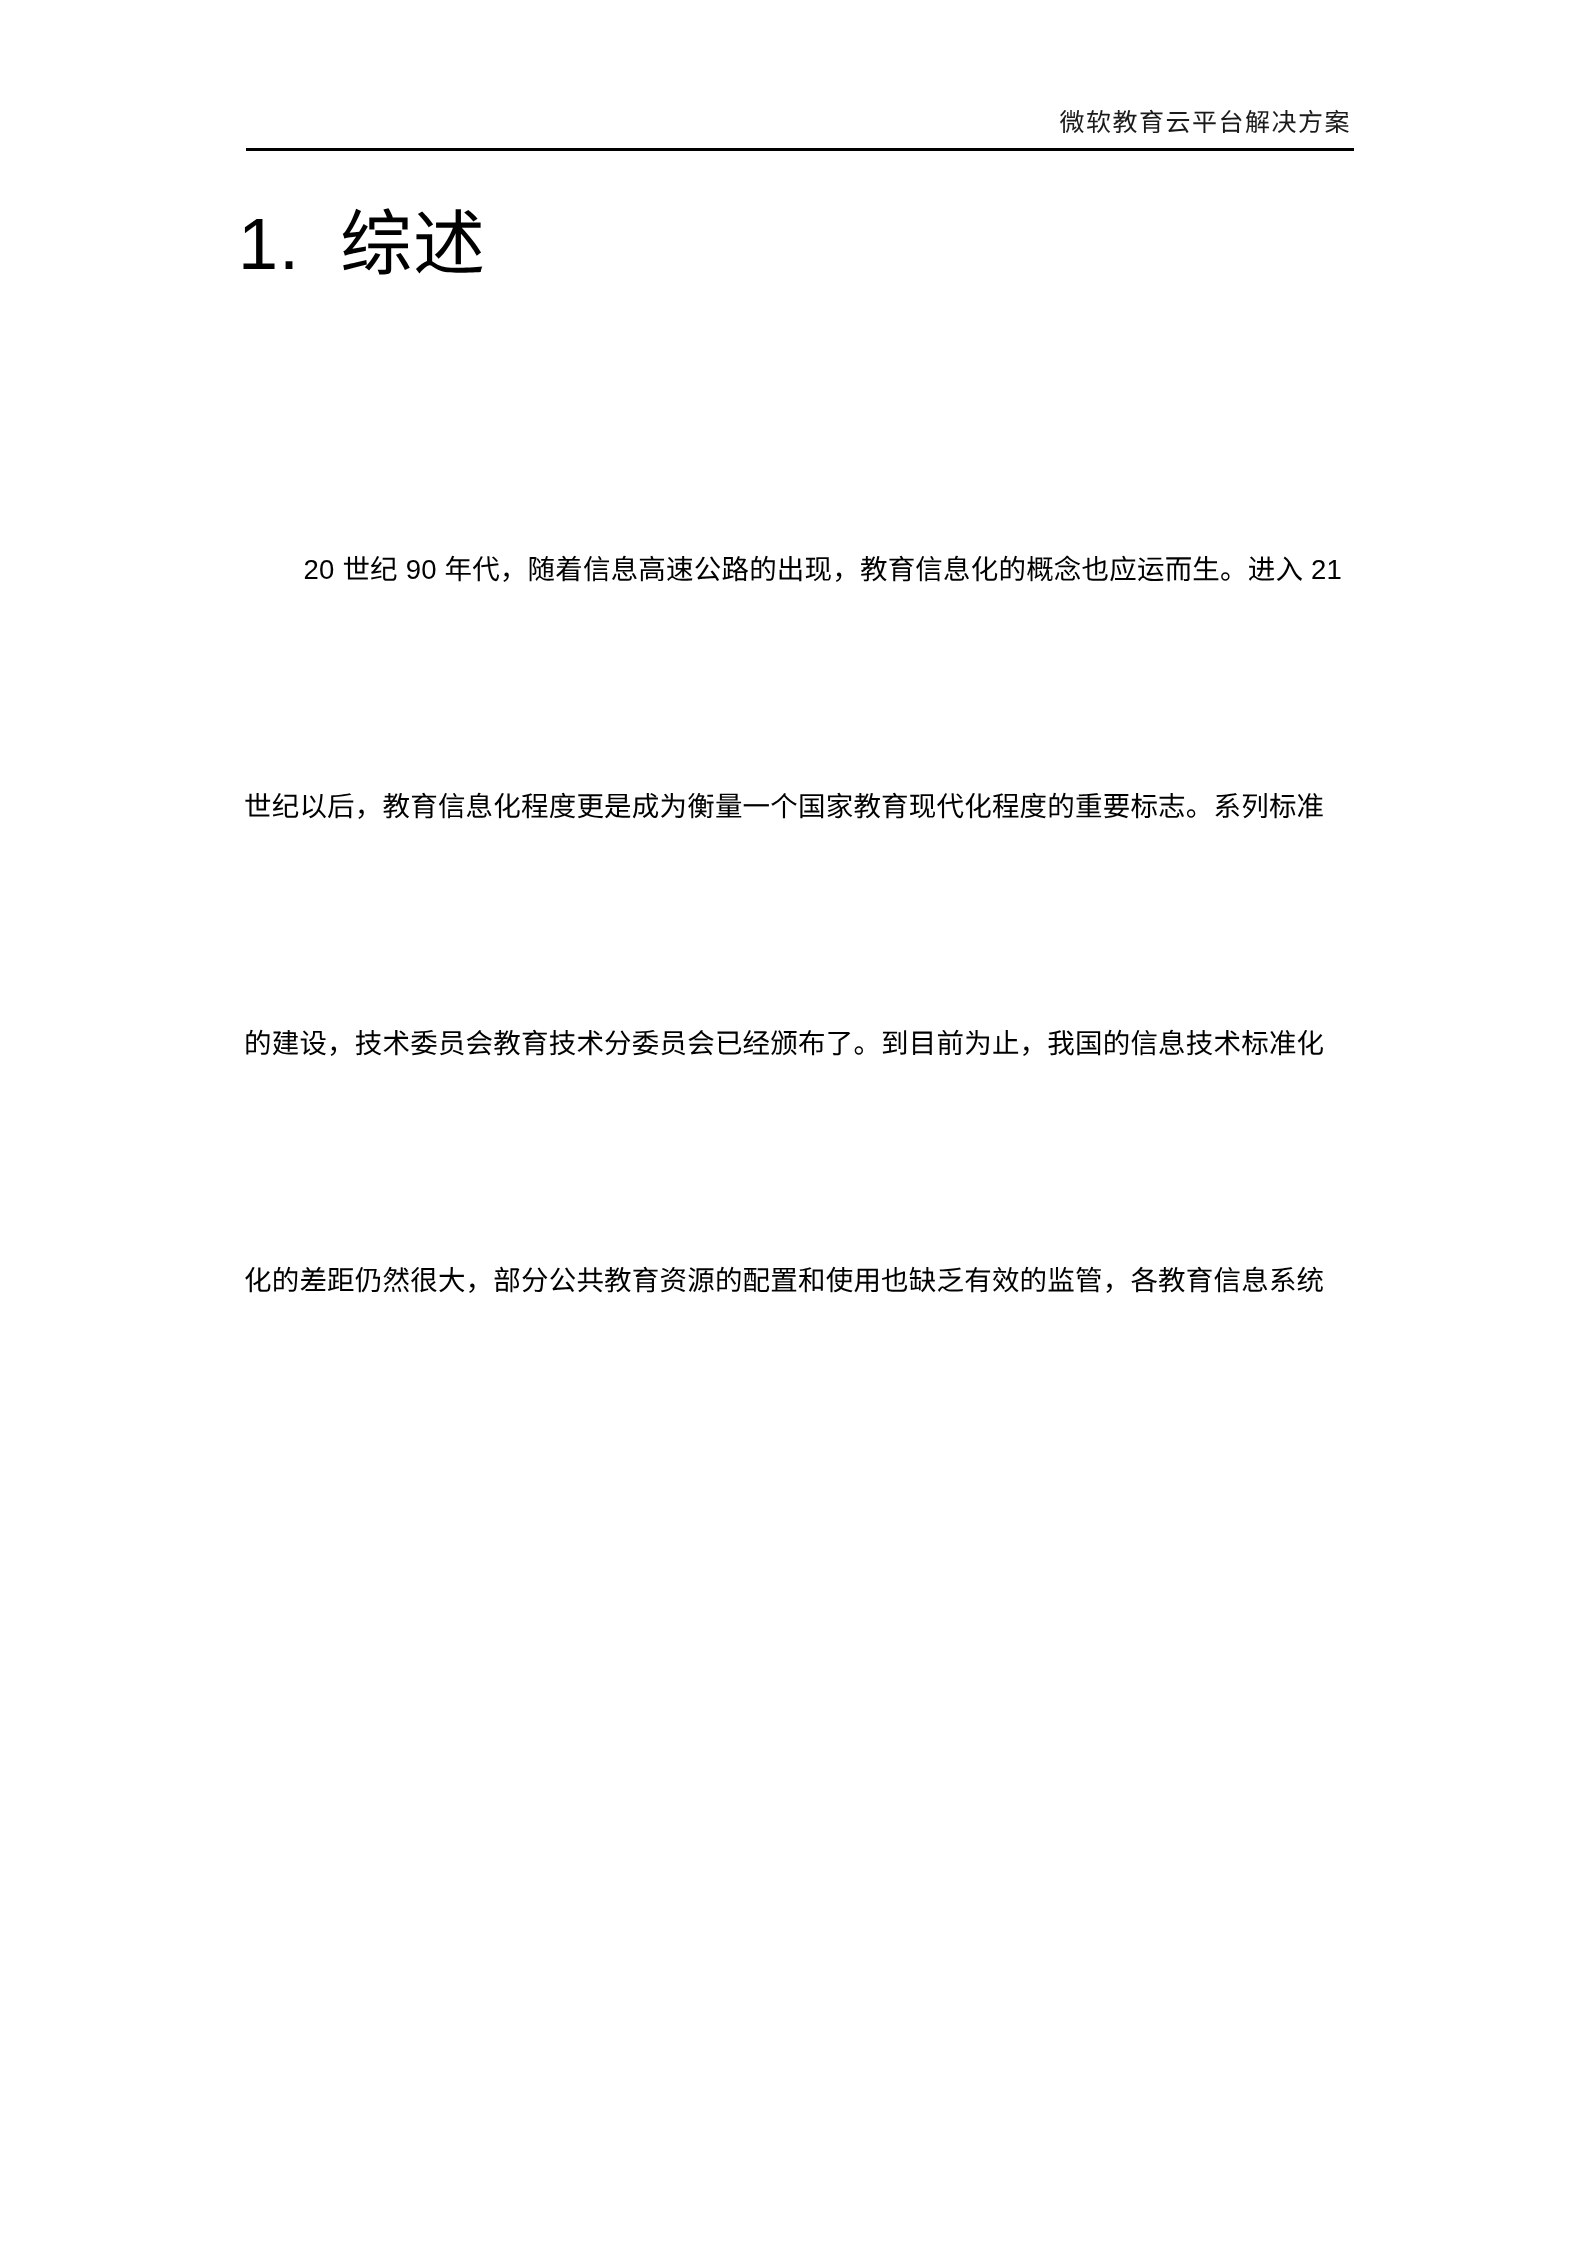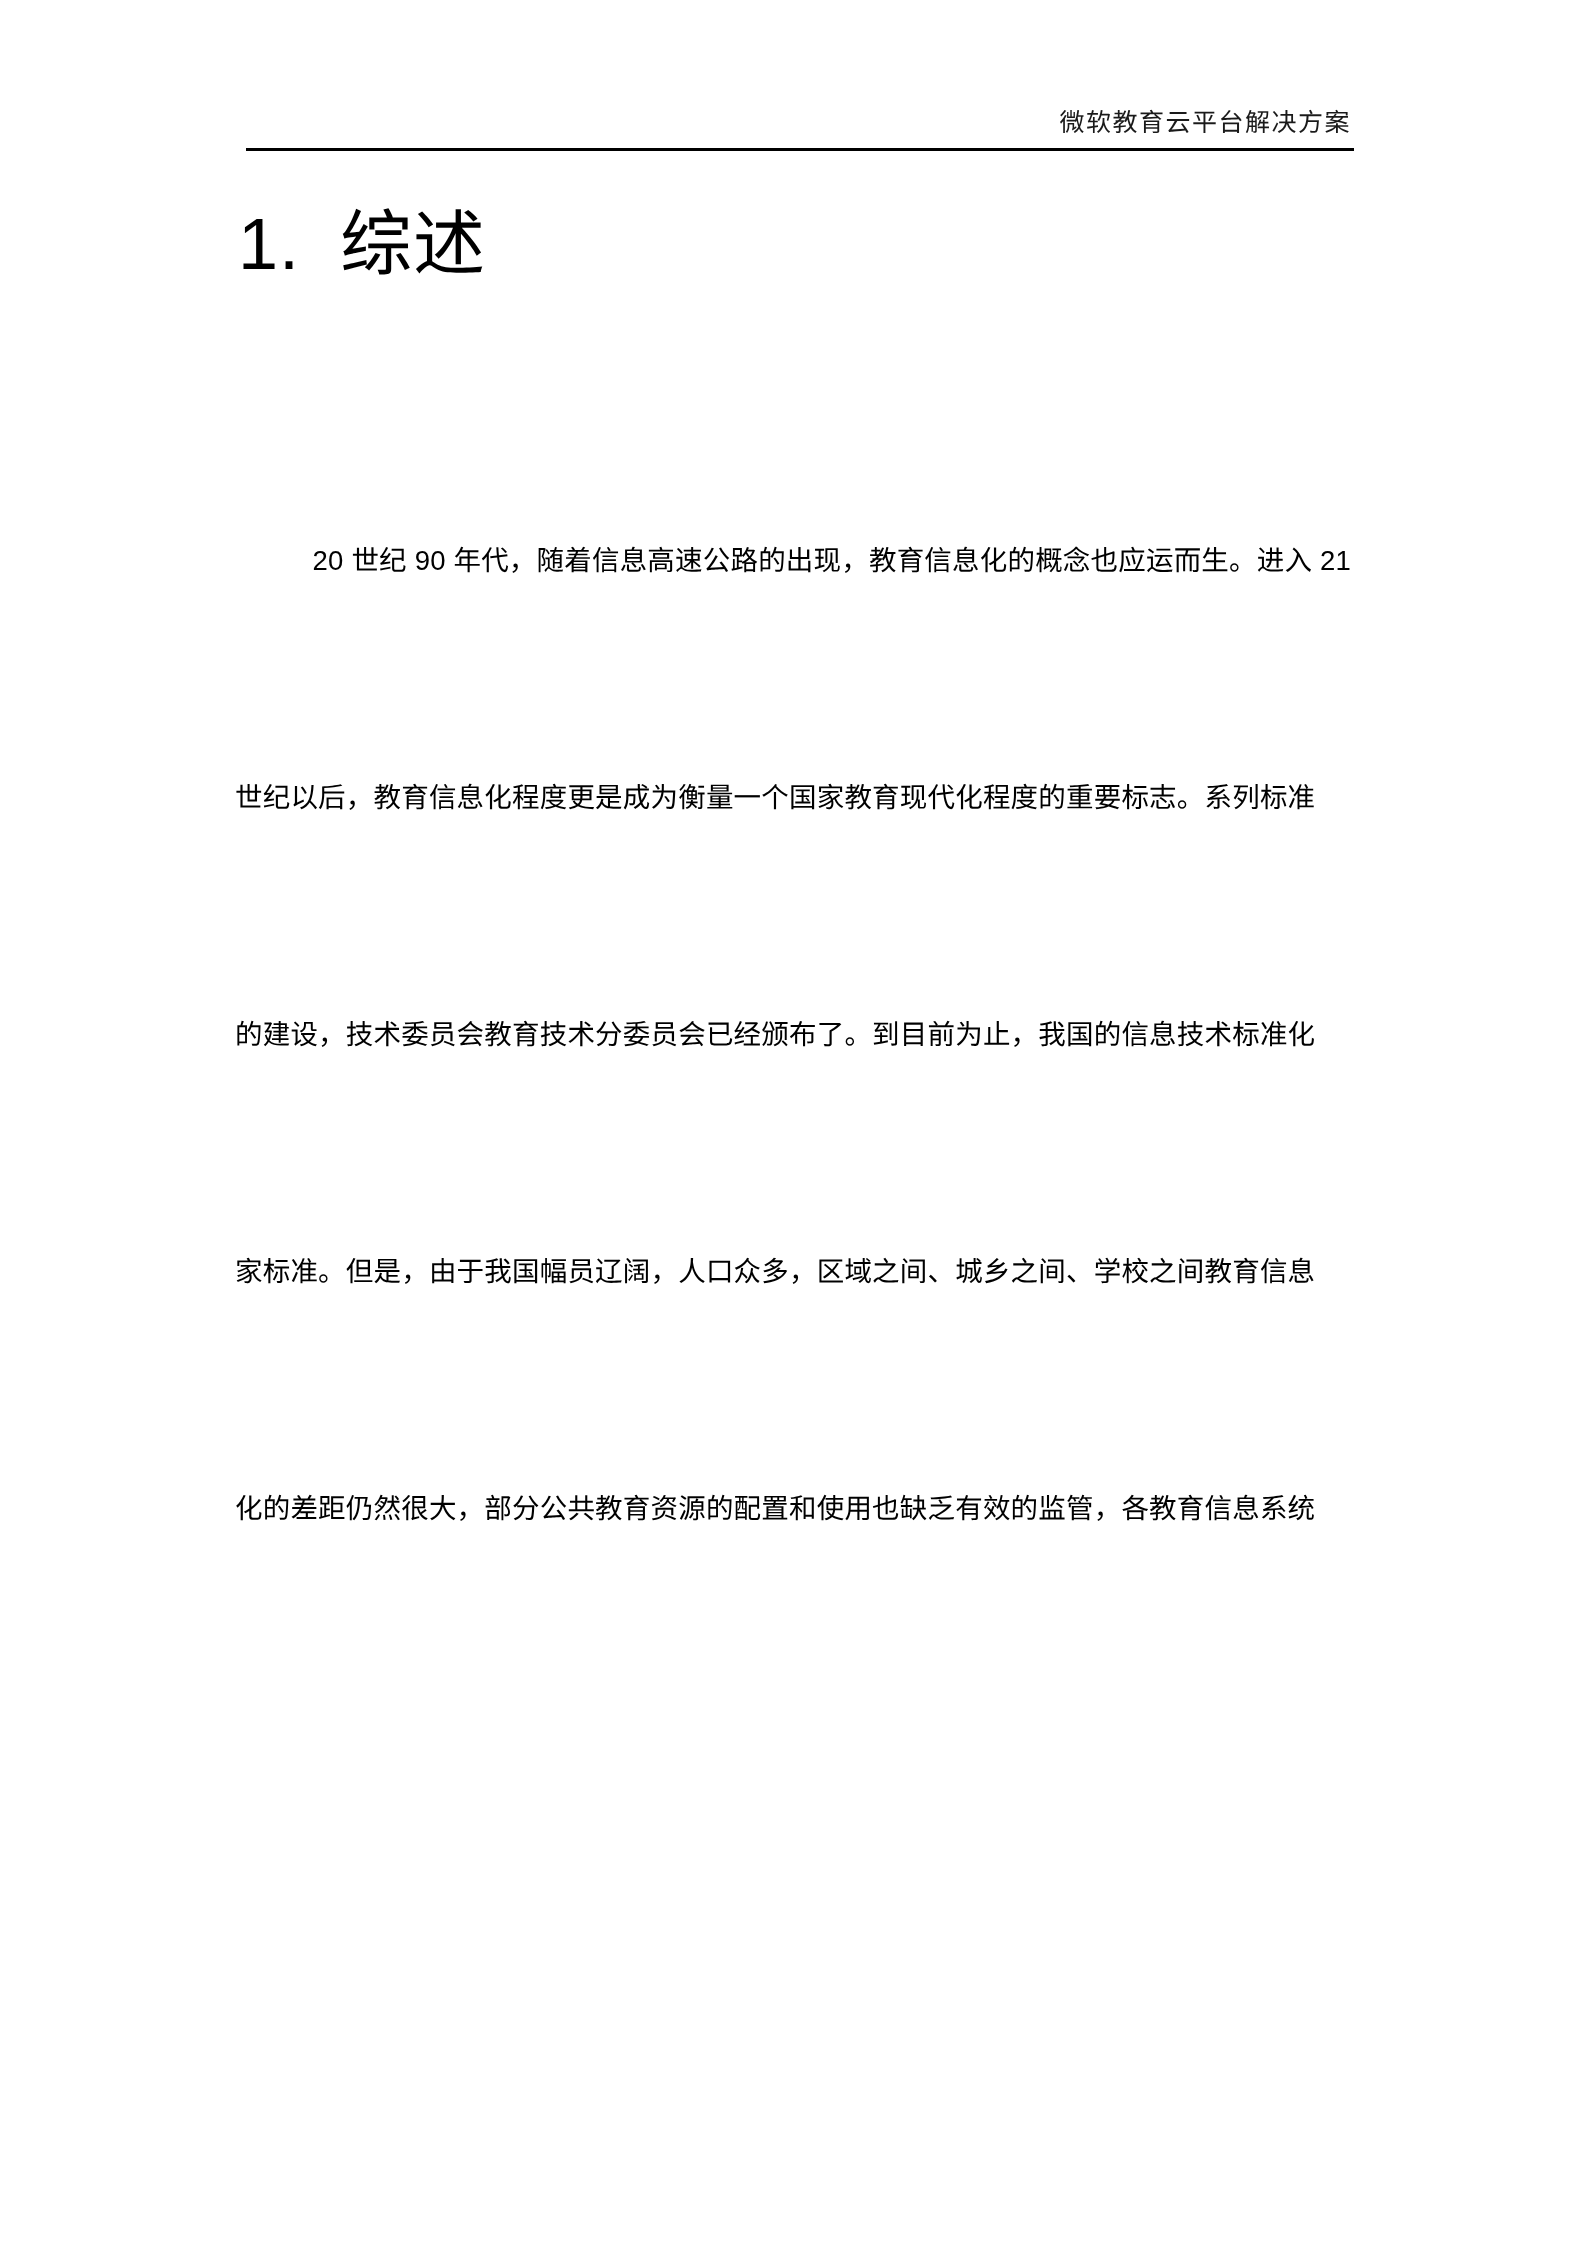--- a/index.html
+++ b/index.html
@@ -67,21 +67,21 @@
     left: 232px;
     width: 1122px;
   }
 
   .para {
     font-size: 27.5px;
     line-height: 79px;
     letter-spacing: 0.2px;
     text-align: justify;
     text-justify: inter-character;
-    margin: 3px;
+    margin: 12px;
     white-space: pre-wrap;
     word-break: break-all;
   }
 
   .para .line {
     display: block;
     white-space: pre;
   }
 
   .para .line.just {
@@ -104,21 +104,20 @@
   <div class="chapter-heading">
     <span class="num sep">1.</span><span>综述</span>
   </div>
 
   <div class="body-block">
 
     <p class="para">
       <span class="line just"><span class="indent"></span><span>20 世纪 90 年代，随着信息高速公路的出现，教育信息化的概念也应运而生。进入 21</span></span>
       <span class="line just"><span>世纪以后，教育信息化程度更是成为衡量一个国家教育现代化程度的重要标志。系列标准</span></span>
       <span class="line just"><span>的建设，技术委员会教育技术分委员会已经颁布了。到目前为止，我国的信息技术标准化</span></span>
-      <span class="line just"><span>家标准。但是，由于我国幅员辽阔，人口众多，区域之间、城乡之间、学校之间教育信息</span></span>
       <span class="line just"><span>化的差距仍然很大，部分公共教育资源的配置和使用也缺乏有效的监管，各教育信息系统</span></span>
     </p>
 
     <p class="para">
       
       
       
       
       
       

